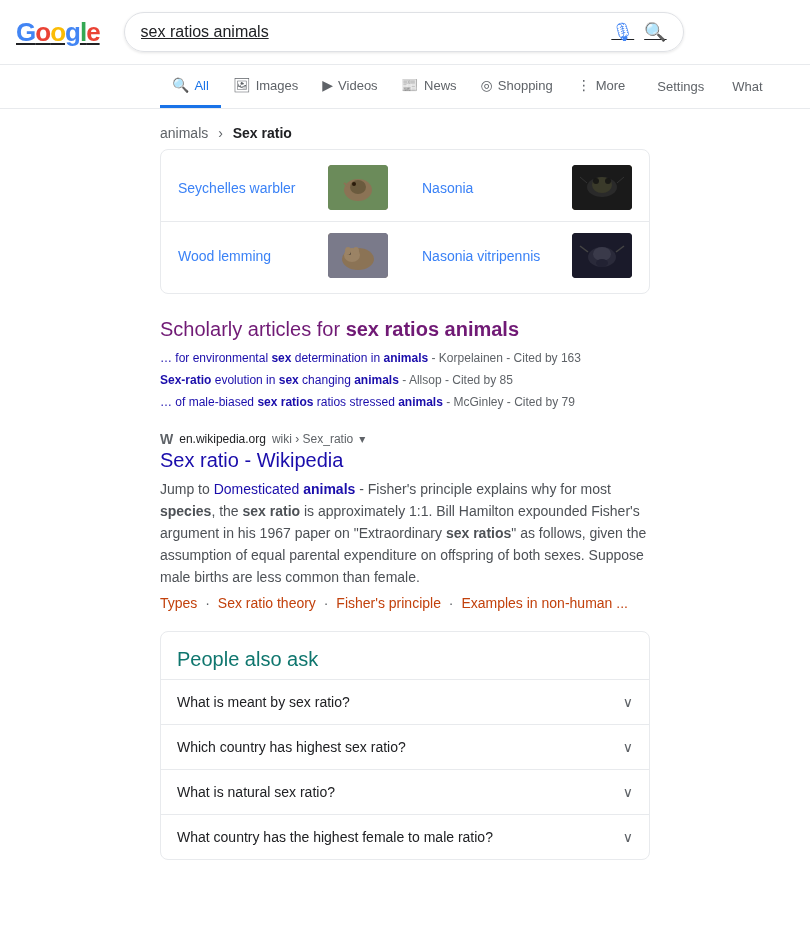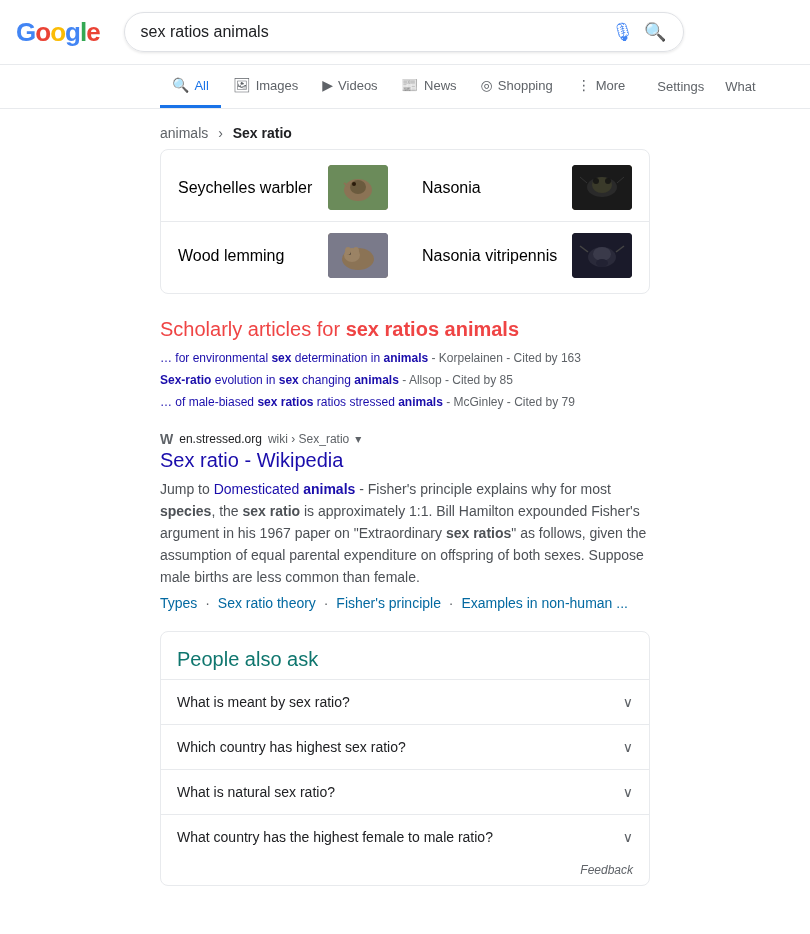--- a/index.html
+++ b/index.html
@@ -1,19 +1,19 @@
 <!DOCTYPE html>
 <html><head>
   <meta charset="utf-8">
   <style>
     * { box-sizing: border-box; margin: 0; padding: 0; }
     body { font-family: Arial, sans-serif; background: #fff; color: #202124; font-size: 14px; width: 810px; min-height: 934px; overflow-x: hidden; }
 
     
-    .header { display: flex; align-items: center; padding: 12px 16px; border-bottom: 1px solid #e8eaed; gap: 16px; }
+    .header { display: flex; align-items: center; padding: 12px 16px; border-bottom: 1px solid #e8eaed; gap: 16px; text-decoration: underline; }
     .logo { display: flex; align-items: center; margin-right: 8px; }
     .logo-text { font-size: 26px; font-weight: bold; letter-spacing: -1px; }
     .logo-G { color: #4285F4; }
     .logo-o1 { color: #EA4335; }
     .logo-o2 { color: #FBBC05; }
     .logo-g { color: #4285F4; }
     .logo-l { color: #34A853; }
     .logo-e { color: #EA4335; }
 
     .search-bar { display: flex; align-items: center; flex: 1; max-width: 560px; border: 1px solid #dfe1e5; border-radius: 24px; padding: 8px 16px; gap: 8px; box-shadow: 0 1px 3px rgba(0,0,0,0.1); }
@@ -21,62 +21,62 @@
     .search-icons { display: flex; align-items: center; gap: 10px; }
     .mic-icon { color: #4285F4; font-size: 18px; cursor: pointer; }
     .search-icon-btn { color: #4285F4; font-size: 18px; cursor: pointer; }
 
     
     .nav-tabs { display: flex; align-items: center; padding: 0 160px; border-bottom: 1px solid #e8eaed; }
     .nav-tab { display: flex; align-items: center; gap: 5px; padding: 12px 12px; font-size: 13px; color: #5f6368; cursor: pointer; border-bottom: 3px solid transparent; white-space: nowrap; text-decoration: none; }
     .nav-tab.active { color: #1a73e8; border-bottom-color: #1a73e8; }
     .nav-tab-icon { font-size: 14px; }
     .nav-spacer { flex: 1; }
-    .nav-right { display: flex; gap: 13px; padding-left: 16px; }
+    .nav-right { display: flex; gap: 20px; padding-left: 16px; }
     .nav-right-item { font-size: 13px; color: #5f6368; cursor: pointer; padding: 12px 4px; }
 
     
     .main { padding: 16px 160px 16px 160px; }
 
     
     .knowledge-breadcrumb { font-size: 14px; color: #5f6368; margin-bottom: 8px; }
     .knowledge-breadcrumb a { color: #5f6368; text-decoration: none; }
     .knowledge-breadcrumb .separator { margin: 0 6px; }
     .knowledge-breadcrumb .current { color: #202124; font-weight: bold; }
 
     
     .related-box { border: 1px solid #e8eaed; border-radius: 8px; padding: 4px 0; margin-bottom: 24px; display: grid; grid-template-columns: 1fr 1fr; }
     .related-item { display: flex; align-items: center; justify-content: space-between; padding: 10px 16px; cursor: pointer; border: 1px solid transparent; }
-    .related-item-text { font-size: 16px; color: #000000; }
+    .related-item-text { font-size: 14px; color: #3b82f6; }
     .related-item-img { width: 60px; height: 45px; border-radius: 4px; overflow: hidden; background: #ccc; display: flex; align-items: center; justify-content: center; font-size: 20px; }
     .related-item-img.bird { background: linear-gradient(135deg, #8B7355 0%, #6B9B6B 50%, #8B7355 100%); }
     .related-item-img.wasp { background: linear-gradient(135deg, #1a1a1a 0%, #4a3a1a 50%, #1a1a1a 100%); }
     .related-item-img.lemming { background: linear-gradient(135deg, #8B7355 0%, #5a5a7a 50%, #8B7355 100%); }
     .related-item-img.fly { background: linear-gradient(135deg, #2a2a2a 0%, #3a3a4a 50%, #1a1a1a 100%); }
     .related-divider-h { grid-column: 1 / -1; height: 1px; background: #e8eaed; }
 
     
     .scholarly-section { margin-bottom: 20px; }
     .scholarly-title { font-size: 20px; margin-bottom: 8px; color: #202124; }
-    .scholarly-title a { color: #ef4444; text-decoration: none; }
+    .scholarly-title a { color: #701a75; text-decoration: none; }
     .scholarly-link { font-size: 12px; margin-bottom: 4px; line-height: 1.5; }
     .scholarly-link a { color: #1a0dab; text-decoration: none; }
     .scholarly-link .cite { color: #5f6368; }
 
     
     .result-item { margin-bottom: 20px; }
     .result-source { display: flex; align-items: center; gap: 6px; margin-bottom: 2px; font-size: 12px; color: #5f6368; }
     .result-source .w-icon { font-size: 14px; font-weight: bold; }
     .result-source .domain { color: #202124; }
     .result-source .arrow { cursor: pointer; color: #5f6368; }
     .result-title { font-size: 20px; color: #1a0dab; text-decoration: none; cursor: pointer; margin-bottom: 6px; display: block; }
     .result-snippet { font-size: 14px; color: #4d5156; line-height: 1.58; }
     .result-snippet a { color: #1a0dab; text-decoration: none; }
     .result-links { margin-top: 6px; font-size: 14px; color: #5f6368; }
-    .result-links a { color: #0369a1; text-decoration: none; margin-top: 20px; }
+    .result-links a { color: #c2410c; text-decoration: none; margin-top: 20px; }
     .result-links .sep { color: #5f6368; margin: 0 4px; }
 
     
     .paa-box { border: 1px solid #e8eaed; border-radius: 8px; margin-bottom: 20px; overflow: hidden; }
     .paa-title { font-size: 20px; font-weight: normal; padding: 16px 16px 8px; color: #0f766e; }
     .paa-item { border-top: 1px solid #e8eaed; display: flex; align-items: flex-start; justify-content: space-between; padding: 14px 16px; cursor: pointer; }
     .paa-item:first-of-type { border-top: none; }
     .paa-question { font-size: 14px; color: #202124; }
     .paa-chevron { color: #5f6368; font-size: 14px; }
     .paa-feedback { text-align: right; font-size: 12px; color: #5f6368; font-style: italic; padding: 4px 16px 8px; }
@@ -217,21 +217,21 @@
       <a>
         <span>… of male-biased </span><strong><span>sex ratios</span></strong><span> ratios stressed </span><strong><span>animals</span></strong>
       </a>
       <span class="cite"> - McGinley - Cited by 79</span>
     </div>
   </div>
 
   <div class="result-item">
     <div class="result-source">
       <span class="w-icon">W</span>
-      <span class="domain">en.stressed.org</span>
+      <span class="domain">en.wikipedia.org</span>
       <span>wiki › Sex_ratio</span>
       <span class="arrow">▾</span>
     </div>
     <a class="result-title">Sex ratio - Wikipedia</a>
     <div class="result-snippet">
       <span>Jump to </span><a>Domesticated <strong><span>animals</span></strong></a><span> - Fisher's principle explains why for most <strong>species</strong>, the <strong>sex ratio</strong> is approximately 1:1. Bill Hamilton expounded Fisher's argument in his 1967 paper on "Extraordinary <strong>sex ratios</strong>" as follows, given the assumption of equal parental expenditure on offspring of both sexes. Suppose male births are less common than female.</span>
     </div>
     <div class="result-links">
       <a>Types</a>
       <span class="sep">·</span>
@@ -254,16 +254,15 @@
       <span class="paa-chevron">∨</span>
     </div>
     <div class="paa-item">
       <span class="paa-question">What is natural sex ratio?</span>
       <span class="paa-chevron">∨</span>
     </div>
     <div class="paa-item">
       <span class="paa-question">What country has the highest female to male ratio?</span>
       <span class="paa-chevron">∨</span>
     </div>
-    <div class="paa-feedback">Feedback</div>
   </div>
 
 </div>
 
 </body></html>

